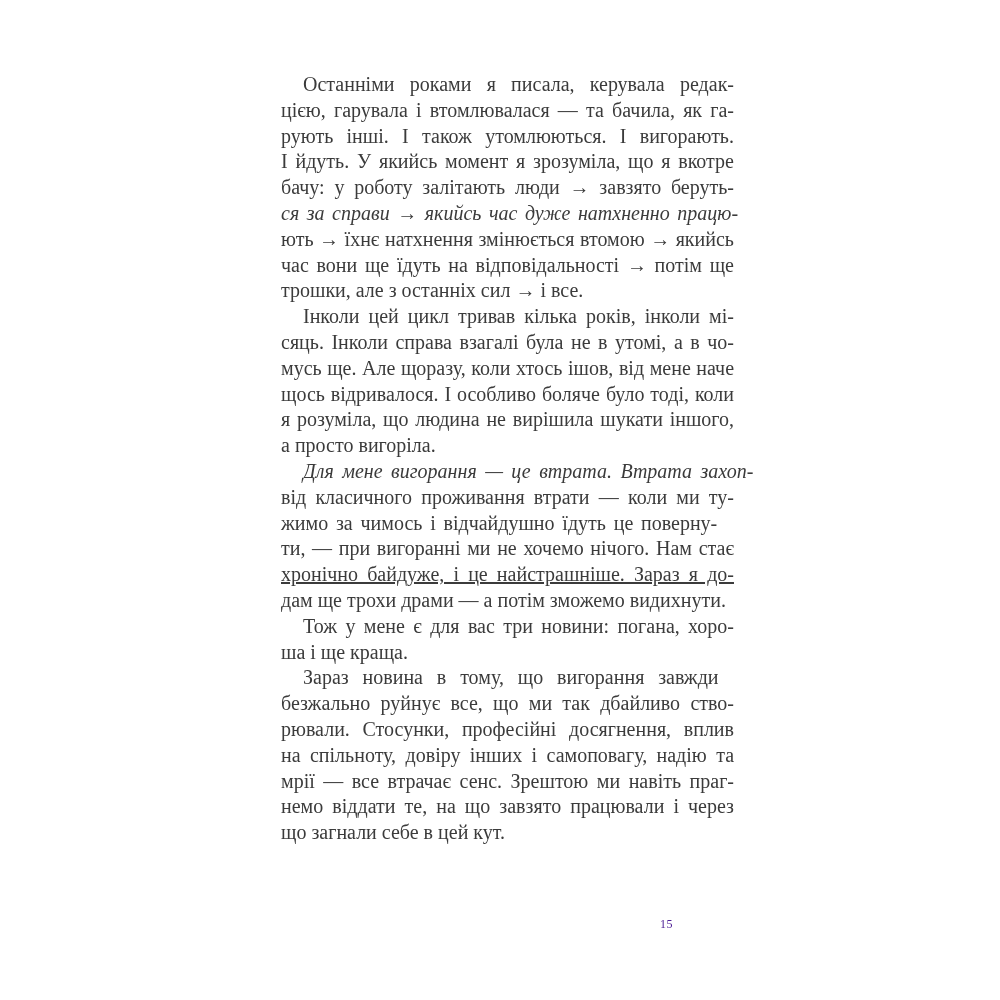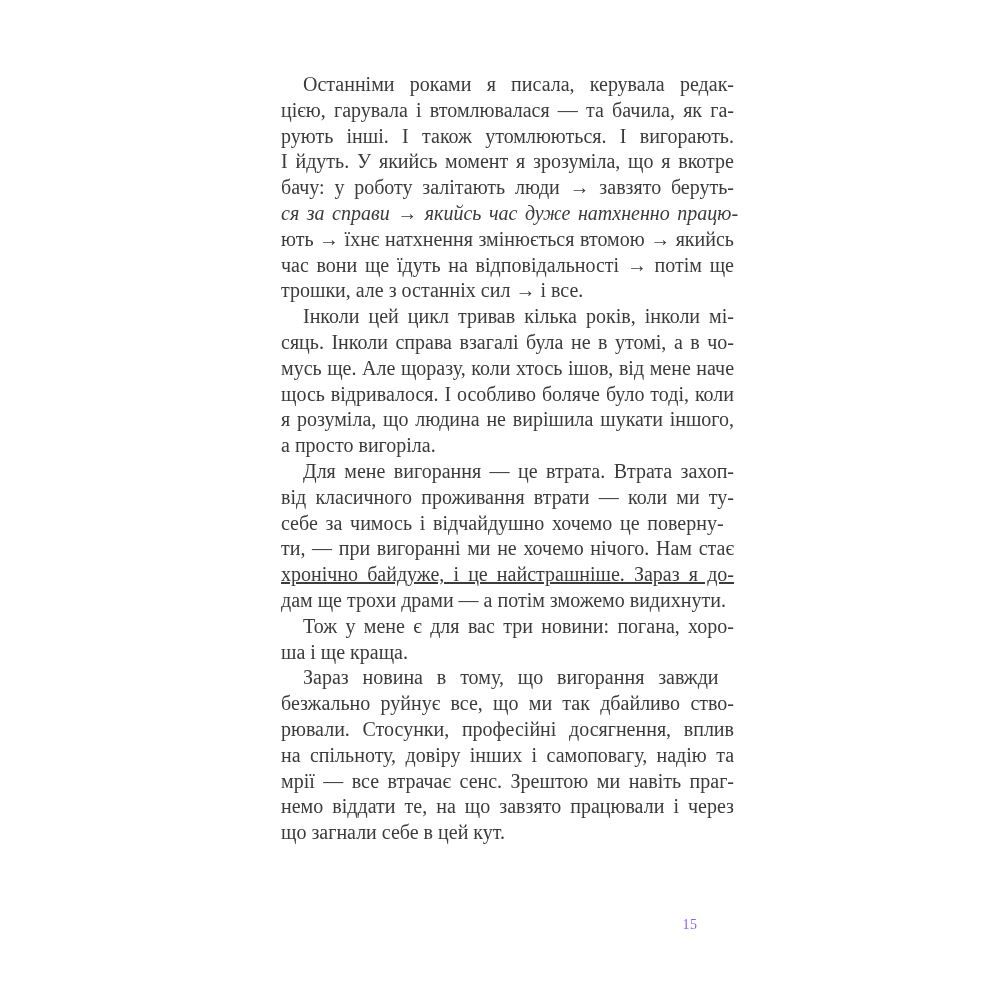--- a/index.html
+++ b/index.html
@@ -29,24 +29,23 @@
     white-space: nowrap;
   }
   .line.indent {
     padding-left: 22px;
   }
   .page-number {
     position: absolute;
     left: 660px;
     top: 917px;
     width: 60px;
-    text-align: center;
-    font-size: 14px;
+    font-size: 12px;
     letter-spacing: 0.5px;
-    color: #8b5cf6;
+    color: #4c1d95;
   }
 </style>
 </head>
 <body>
 
 <div class="page">
   <div class="text-column" id="text-column">
       <div class="line indent" style="word-spacing: 10.25px;"><span>Останніми роками я писала, керувала редак-</span></div>
       <div class="line" style="word-spacing: 3.2px;"><span>цією, гарувала і втомлювалася — та бачила, як га-</span></div>
       <div class="line" style="word-spacing: 8.29px;"><span>рують інші. І також утомлюються. І вигорають.</span></div>
@@ -55,23 +54,23 @@
       <div class="line" style="word-spacing: 2.55px; font-style: italic;"><span>ся за справи → якийсь час дуже натхненно працю-</span></div>
       <div class="line" style="word-spacing: 0.52px;"><span>ють → їхнє натхнення змінюється втомою → якийсь</span></div>
       <div class="line" style="word-spacing: 2.72px;"><span>час вони ще їдуть на відповідальності → потім ще</span></div>
       <div class="line no-just"><span>трошки, але з останніх сил → і все.</span></div>
       <div class="line indent" style="word-spacing: 4.04px;"><span>Інколи цей цикл тривав кілька років, інколи мі-</span></div>
       <div class="line" style="word-spacing: 2.53px;"><span>сяць. Інколи справа взагалі була не в утомі, а в чо-</span></div>
       <div class="line" style="word-spacing: 0.56px;"><span>мусь ще. Але щоразу, коли хтось ішов, від мене наче</span></div>
       <div class="line" style="word-spacing: 0.92px;"><span>щось відривалося. І особливо боляче було тоді, коли</span></div>
       <div class="line" style="word-spacing: 1.79px;"><span>я розуміла, що людина не вирішила шукати іншого,</span></div>
       <div class="line no-just"><span>а просто вигоріла.</span></div>
-      <div class="line indent" style="word-spacing: 3.44px;"><span>Для мене вигорання — це втрата. Втрата захоп-</span></div>
+      <div class="line indent" style="word-spacing: 3.44px; font-style: italic;"><span>Для мене вигорання — це втрата. Втрата захоп-</span></div>
       <div class="line" style="word-spacing: 4.21px;"><span>від класичного проживання втрати — коли ми ту-</span></div>
-      <div class="line" style="word-spacing: 2.76px;"><span>себе за чимось і відчайдушно хочемо це поверну-</span></div>
+      <div class="line" style="word-spacing: 2.76px;"><span>жимо за чимось і відчайдушно їдуть це поверну-</span></div>
       <div class="line" style="word-spacing: 1.65px;"><span>ти, — при вигоранні ми не хочемо нічого. Нам стає</span></div>
       <div class="line" style="word-spacing: 4.15px; text-decoration: underline;"><span>хронічно байдуже, і це найстрашніше. Зараз я до-</span></div>
       <div class="line no-just"><span>дам ще трохи драми — а потім зможемо видихнути.</span></div>
       <div class="line indent" style="word-spacing: 3.36px;"><span>Тож у мене є для вас три новини: погана, хоро-</span></div>
       <div class="line no-just"><span>ша і ще краща.</span></div>
       <div class="line indent" style="word-spacing: 8.86px;"><span>Зараз новина в тому, що вигорання завжди</span></div>
       <div class="line" style="word-spacing: 5.26px;"><span>безжально руйнує все, що ми так дбайливо ство-</span></div>
       <div class="line" style="word-spacing: 7.63px;"><span>рювали. Стосунки, професійні досягнення, вплив</span></div>
       <div class="line" style="word-spacing: 4.39px;"><span>на спільноту, довіру інших і самоповагу, надію та</span></div>
       <div class="line" style="word-spacing: 3.48px; text-align: center;"><span>мрії — все втрачає сенс. Зрештою ми навіть праг-</span></div>

